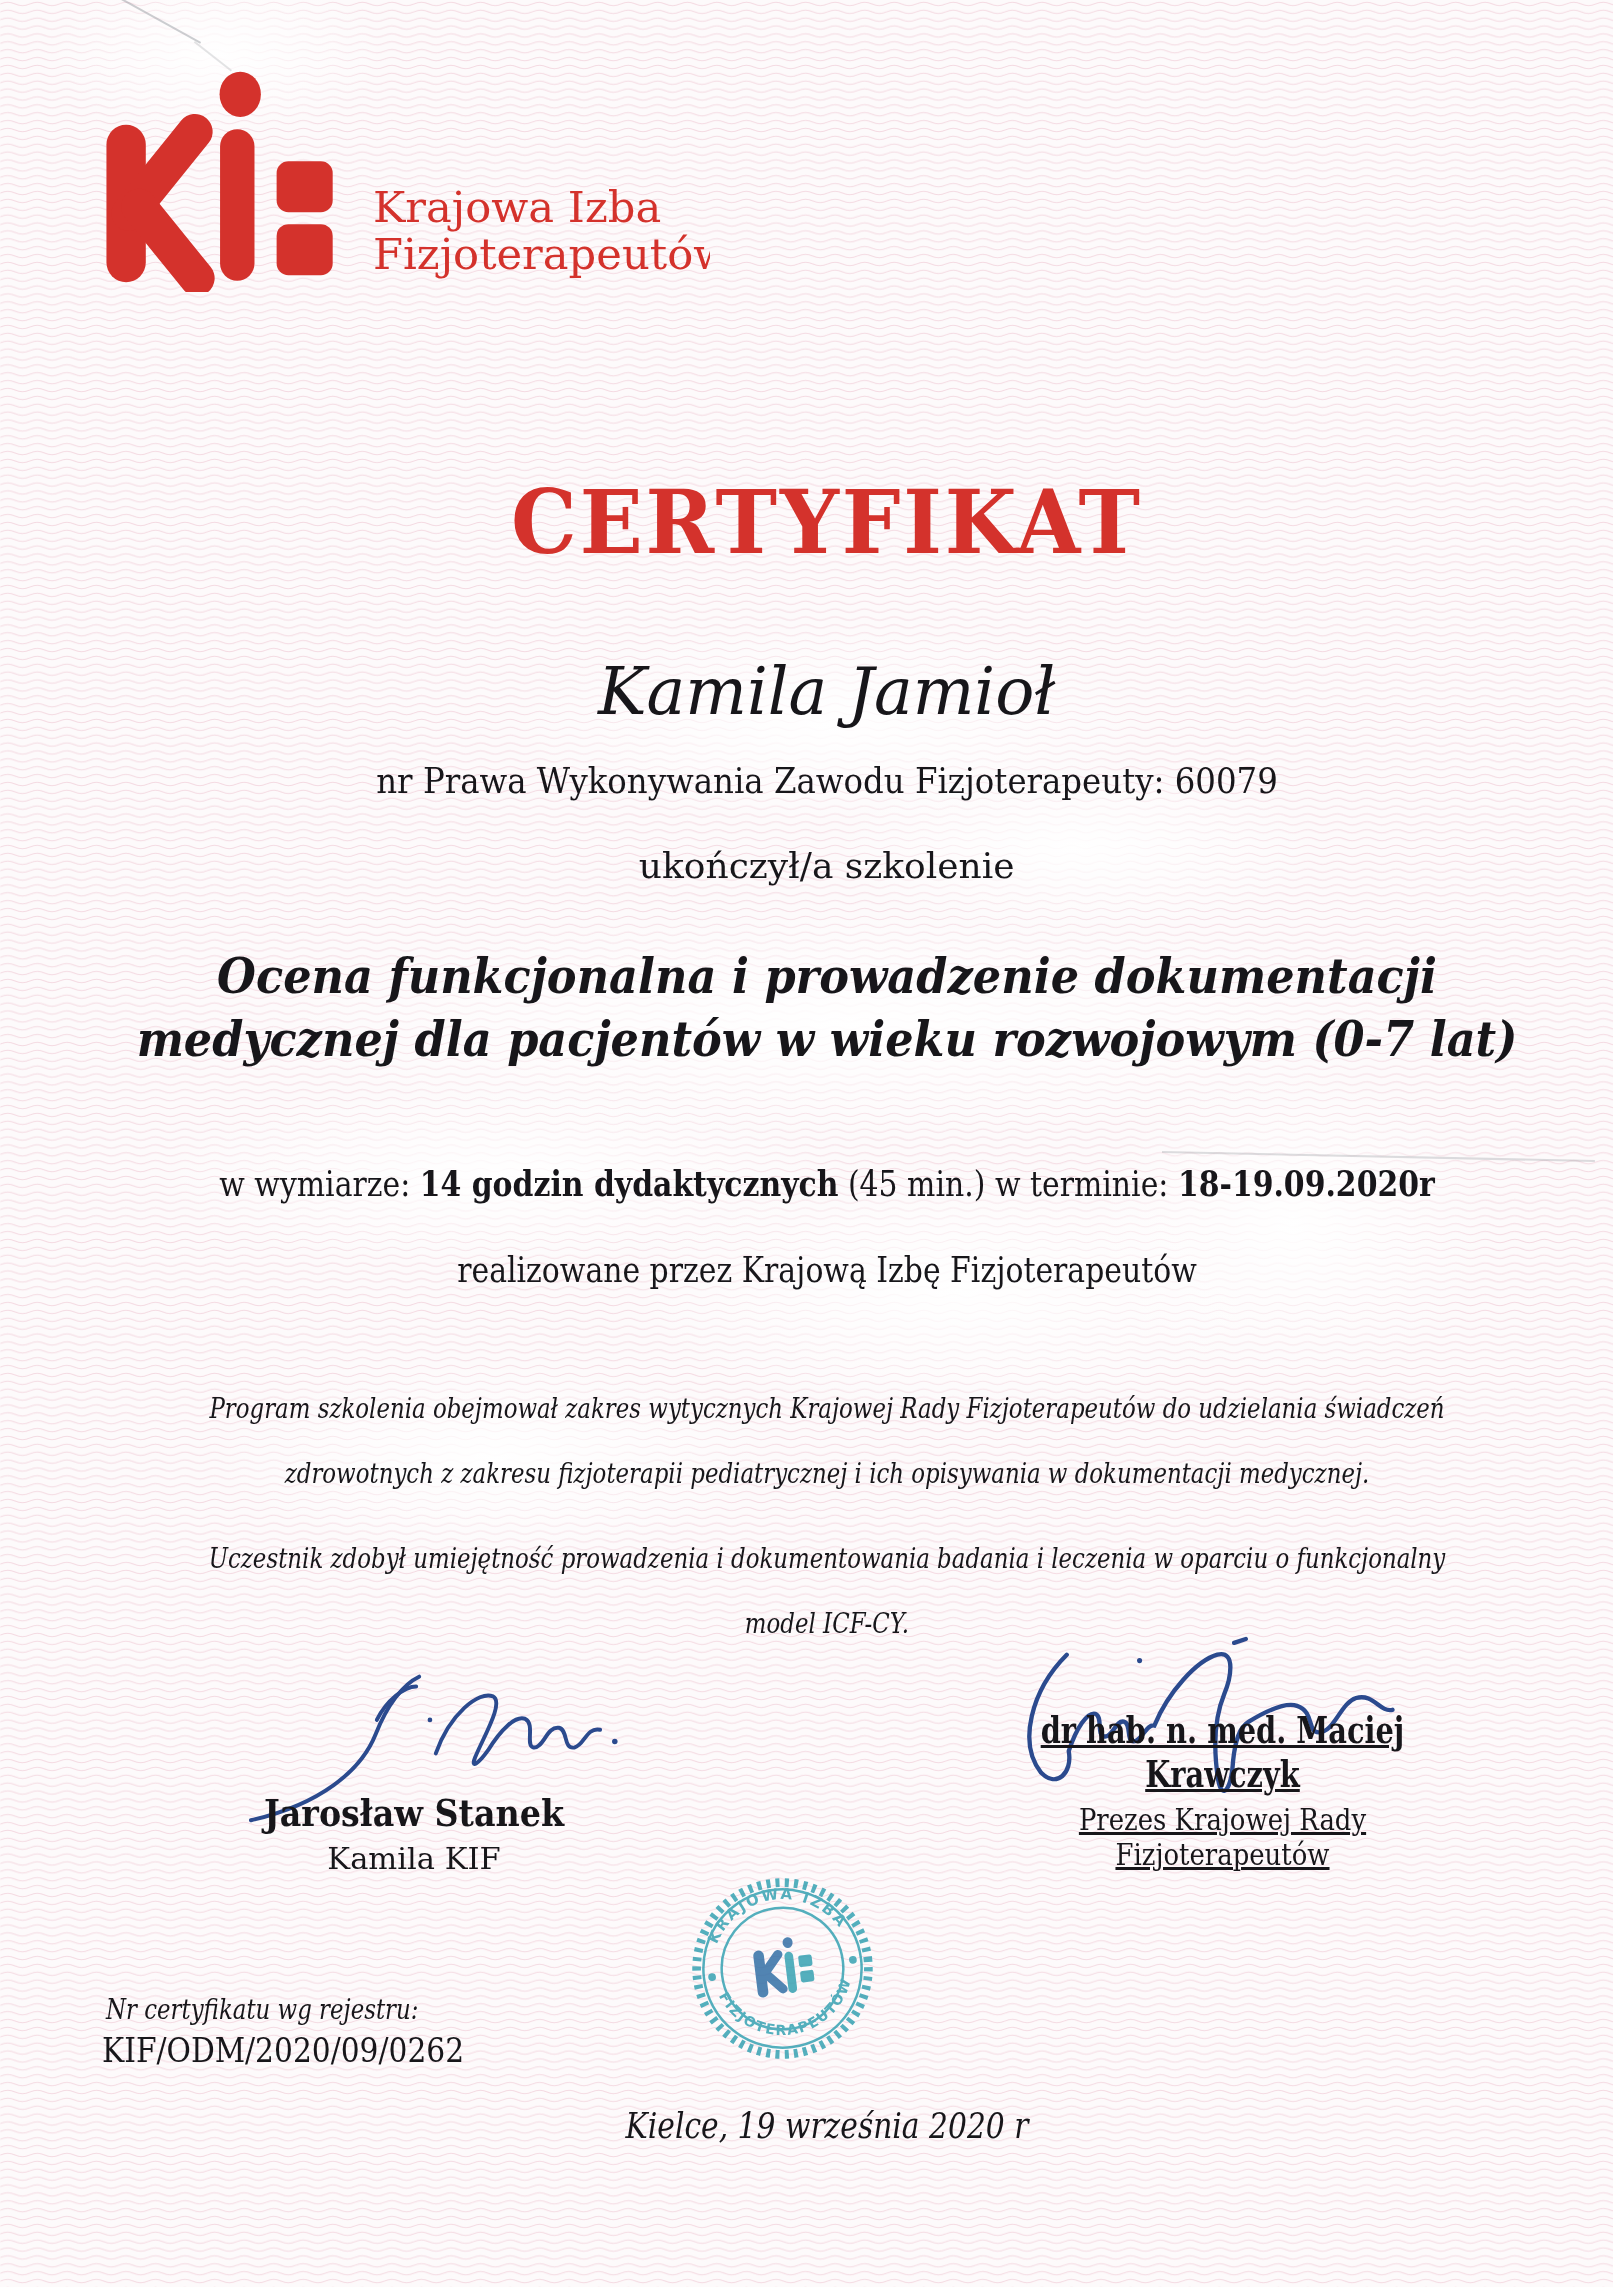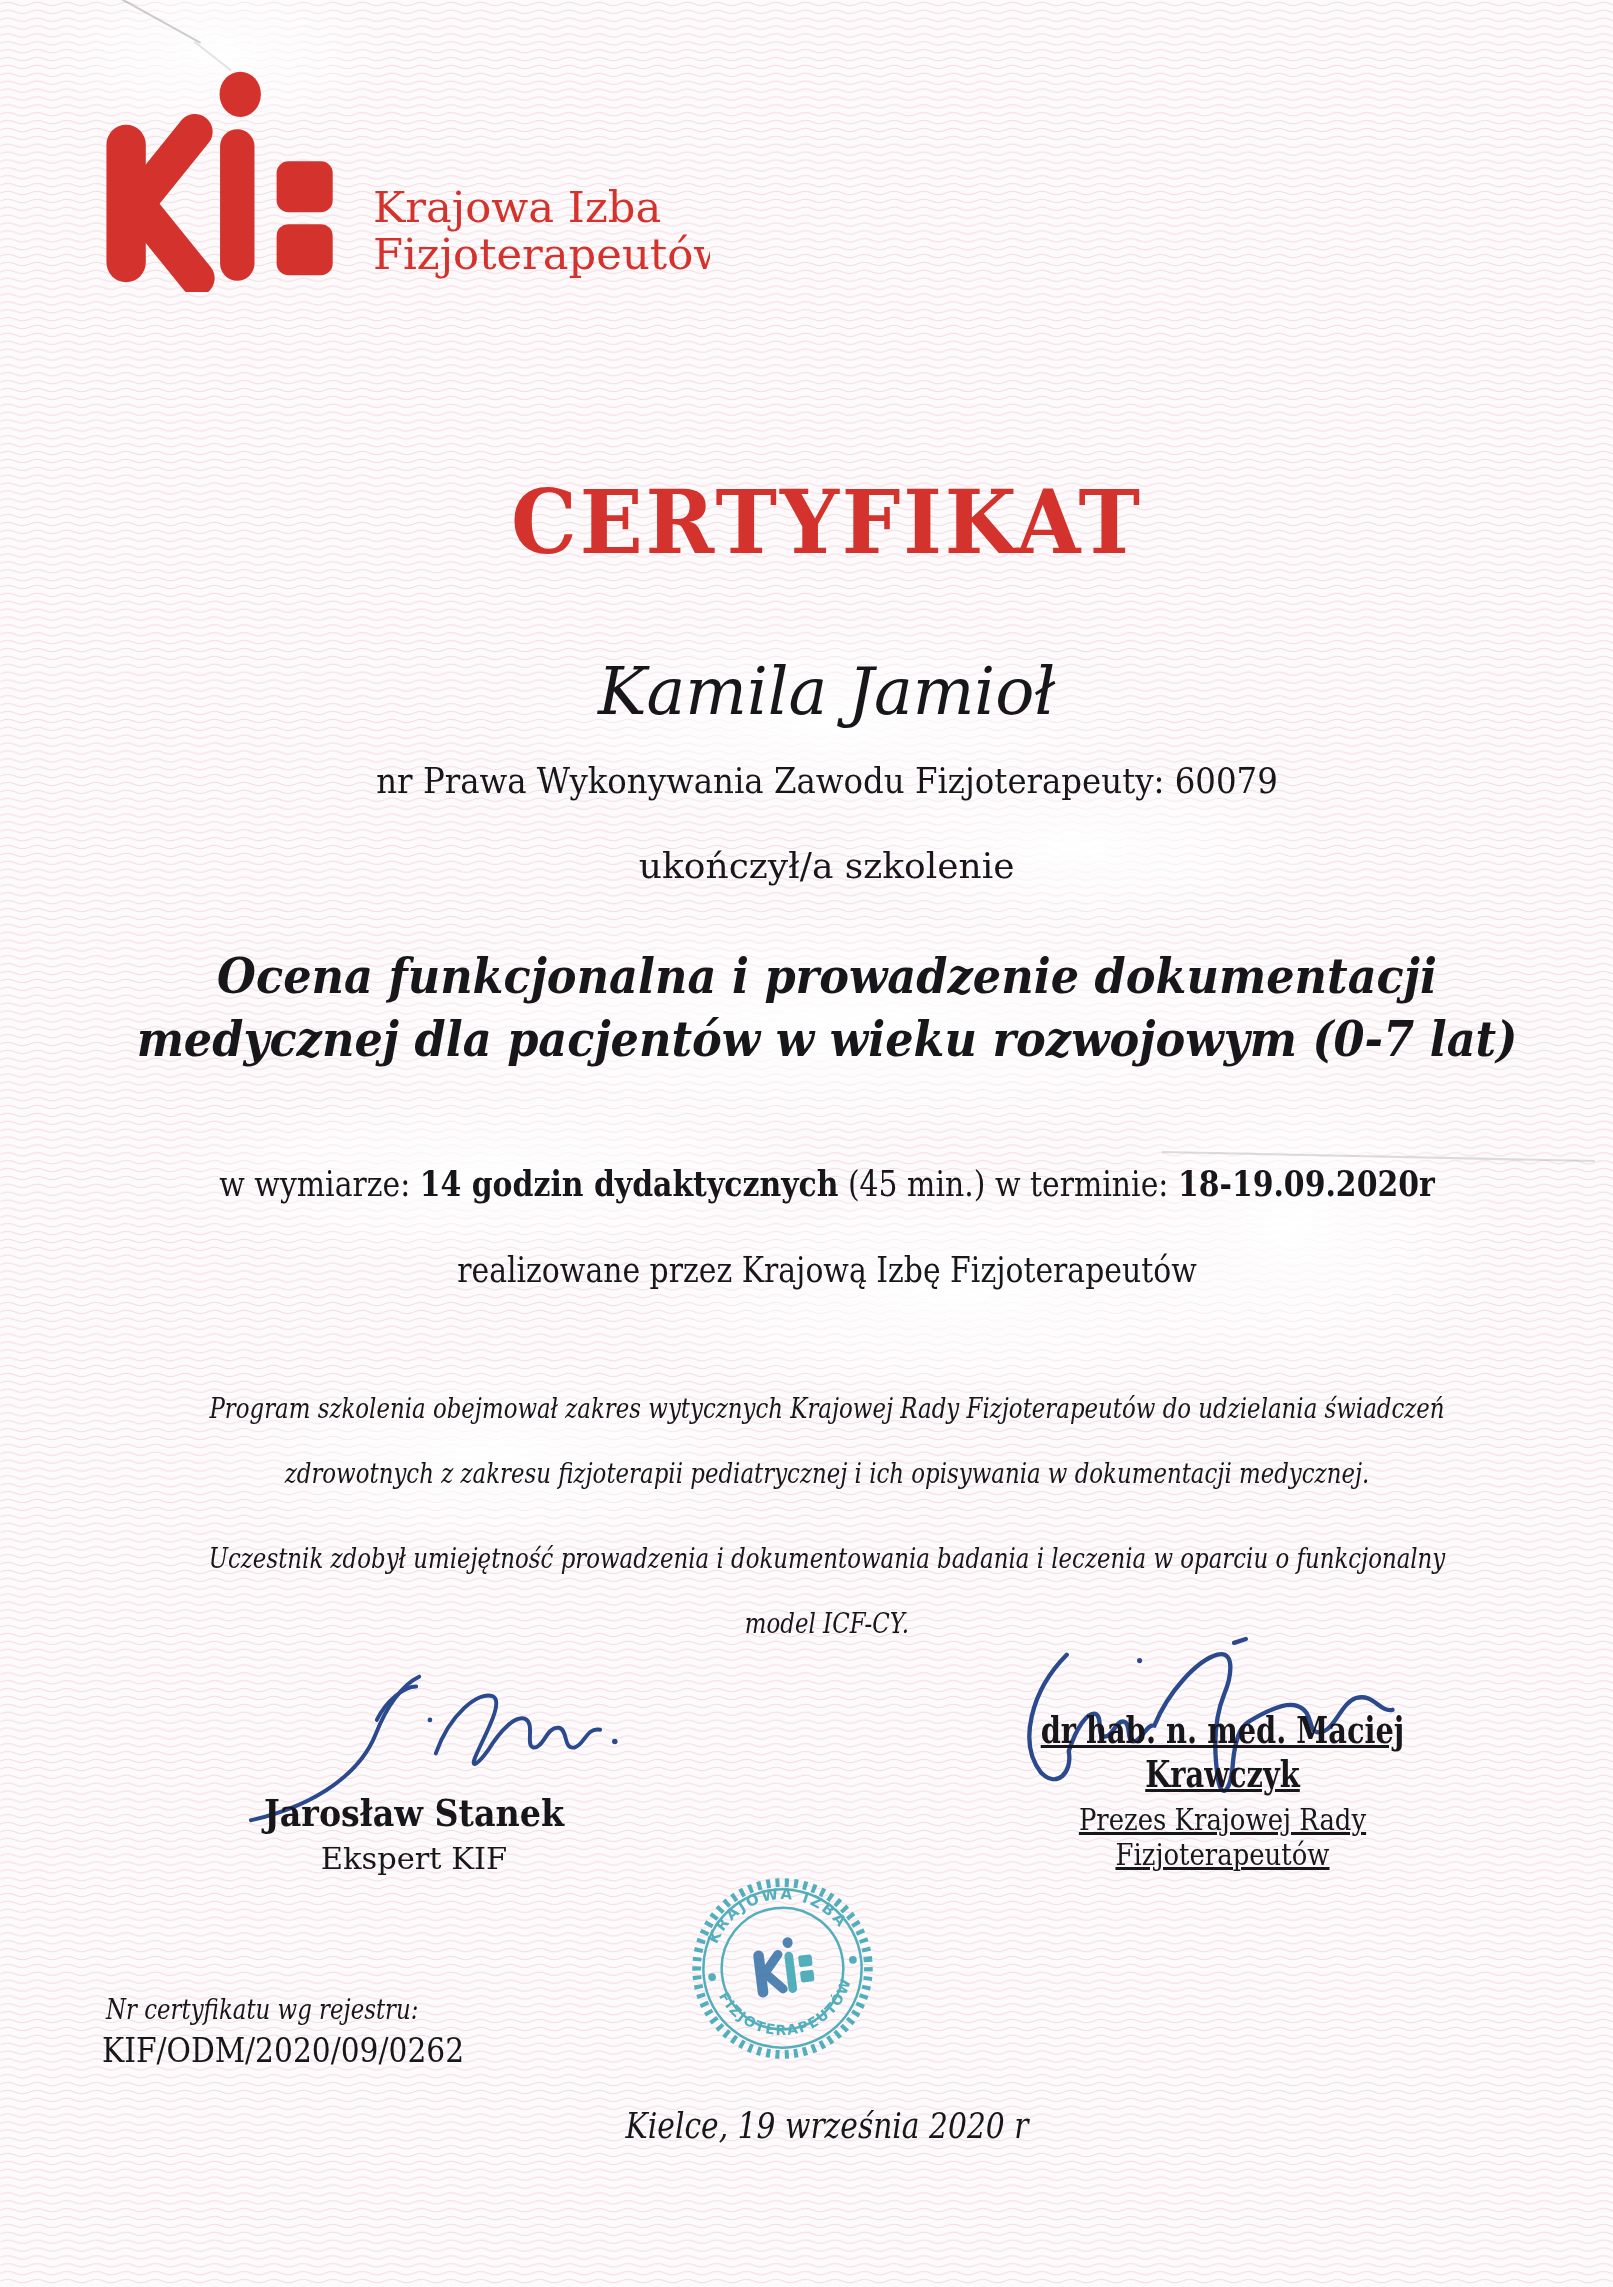--- a/index.html
+++ b/index.html
@@ -109,21 +109,21 @@
       <g fill="none" stroke="#2b4a8e" stroke-width="4" stroke-linecap="round">
         <path d="M193,20 C176,28 160,50 149,78 C134,116 92,150 22,166"></path>
         <path d="M150,64 C160,44 178,30 190,30"></path>
         <path d="M210,98 C224,58 254,34 268,40 C280,46 258,82 250,102 C245,114 253,109 263,95 C276,74 291,59 301,63 C311,68 301,90 309,92 C319,94 323,70 335,72 C345,74 339,94 351,92 C361,90 363,71 377,74"></path>
         <circle cx="204" cy="64" r="2.4" fill="#2b4a8e" stroke="none"></circle>
         <circle cx="392" cy="86" r="2.8" fill="#2b4a8e" stroke="none"></circle>
       </g>
     </svg>
     <div class="sig-block" style="left:148px;top:1791px;width:532px;">
       <div class="sig-name sx90">Jarosław Stanek</div>
-      <div class="sig-role">Ekspert KIF</div>
+      <div class="sig-role">Kamila KIF</div>
     </div>
 
     <svg class="abs" style="left:990px;top:1633px;" width="433" height="192" viewBox="0 0 440 195">
       <g fill="none" stroke="#2b4a8e" stroke-width="4.4" stroke-linecap="round">
         <path d="M78,22 C42,58 28,112 52,142 C68,158 84,142 80,120 C88,96 99,80 107,82 C115,85 108,104 116,105 C124,107 128,88 136,90 C144,92 138,110 146,110 C154,110 159,92 167,94 C181,60 210,28 231,22 C251,17 244,48 238,62 C229,84 226,112 232,150 C236,170 245,160 247,130 C249,110 253,96 263,90 C281,79 300,70 312,74 C330,80 322,101 334,101 C350,101 356,71 372,66 C390,61 396,81 409,78"></path>
         <circle cx="152" cy="28" r="2.6" fill="#2b4a8e" stroke="none"></circle>
         <path d="M248,10 L260,6"></path>
       </g>
     </svg>
     <div class="sig-block" style="left:976px;top:1708px;width:493px;text-decoration:underline;">

